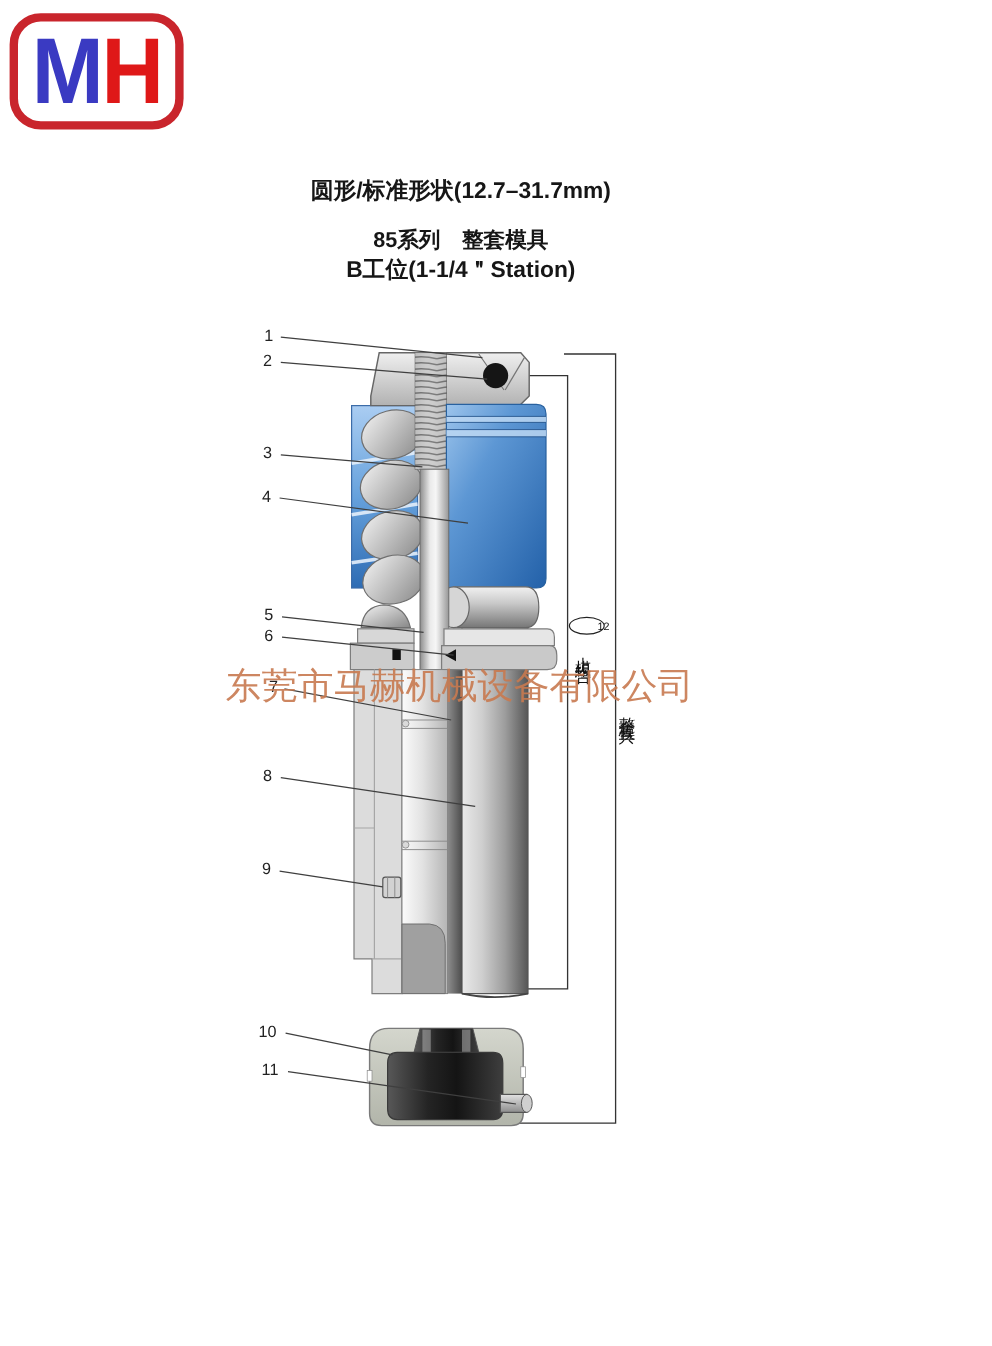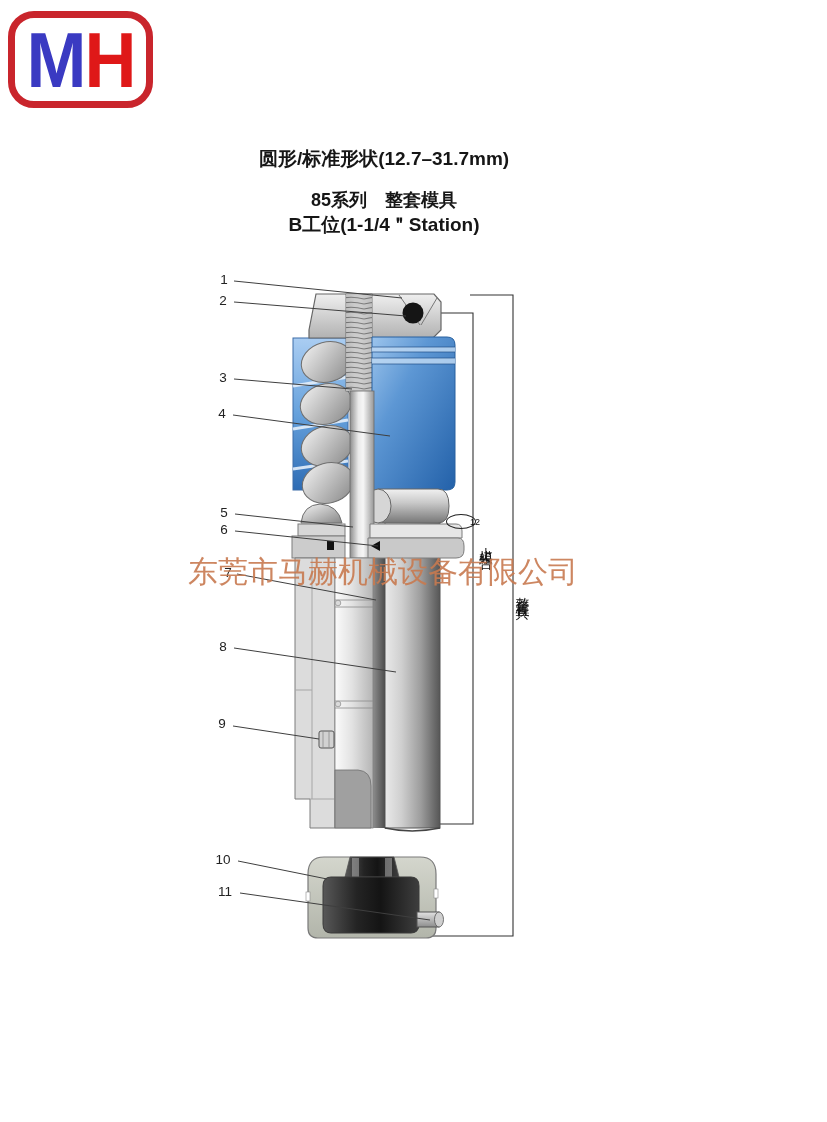--- a/index.html
+++ b/index.html
@@ -14,21 +14,21 @@
   .logo .m{color:#3a3ac2;}
   .logo .h{color:#df1818;}
   
   .title{position:absolute;left:0;width:768px;text-align:center;font-weight:bold;color:#161616;}
   .t1{top:146px;font-size:19px;}
   .t2{top:188px;font-size:18px;}
   .t3{top:212px;font-size:19px;}
   
   svg.diagram{position:absolute;left:0;top:0;z-index:1;}
   
-  .circ12{position:absolute;left:446px;top:514px;width:15px;height:15px;box-sizing:border-box;
+  .circ12{position:absolute;left:474px;top:514px;width:15px;height:15px;box-sizing:border-box;
           border:1.2px solid #222;border-radius:50%;font-size:9px;color:#111;
           display:flex;align-items:center;justify-content:center;z-index:2;padding-left:28px;}
   .vlabel{position:absolute;writing-mode:vertical-rl;text-orientation:upright;
           font-size:13.5px;letter-spacing:3px;line-height:1;color:#111;z-index:2;}
   .vl-upper{left:479px;top:536px;}
   .vl-full{left:516px;top:586px;font-size:14px;}
   
   .watermark{position:absolute;left:188px;top:552px;z-index:6;white-space:nowrap;
              font-family:Liberation Sans, sans-serif;font-size:30px;letter-spacing:0;
              color:#c87a50;opacity:.9;}

